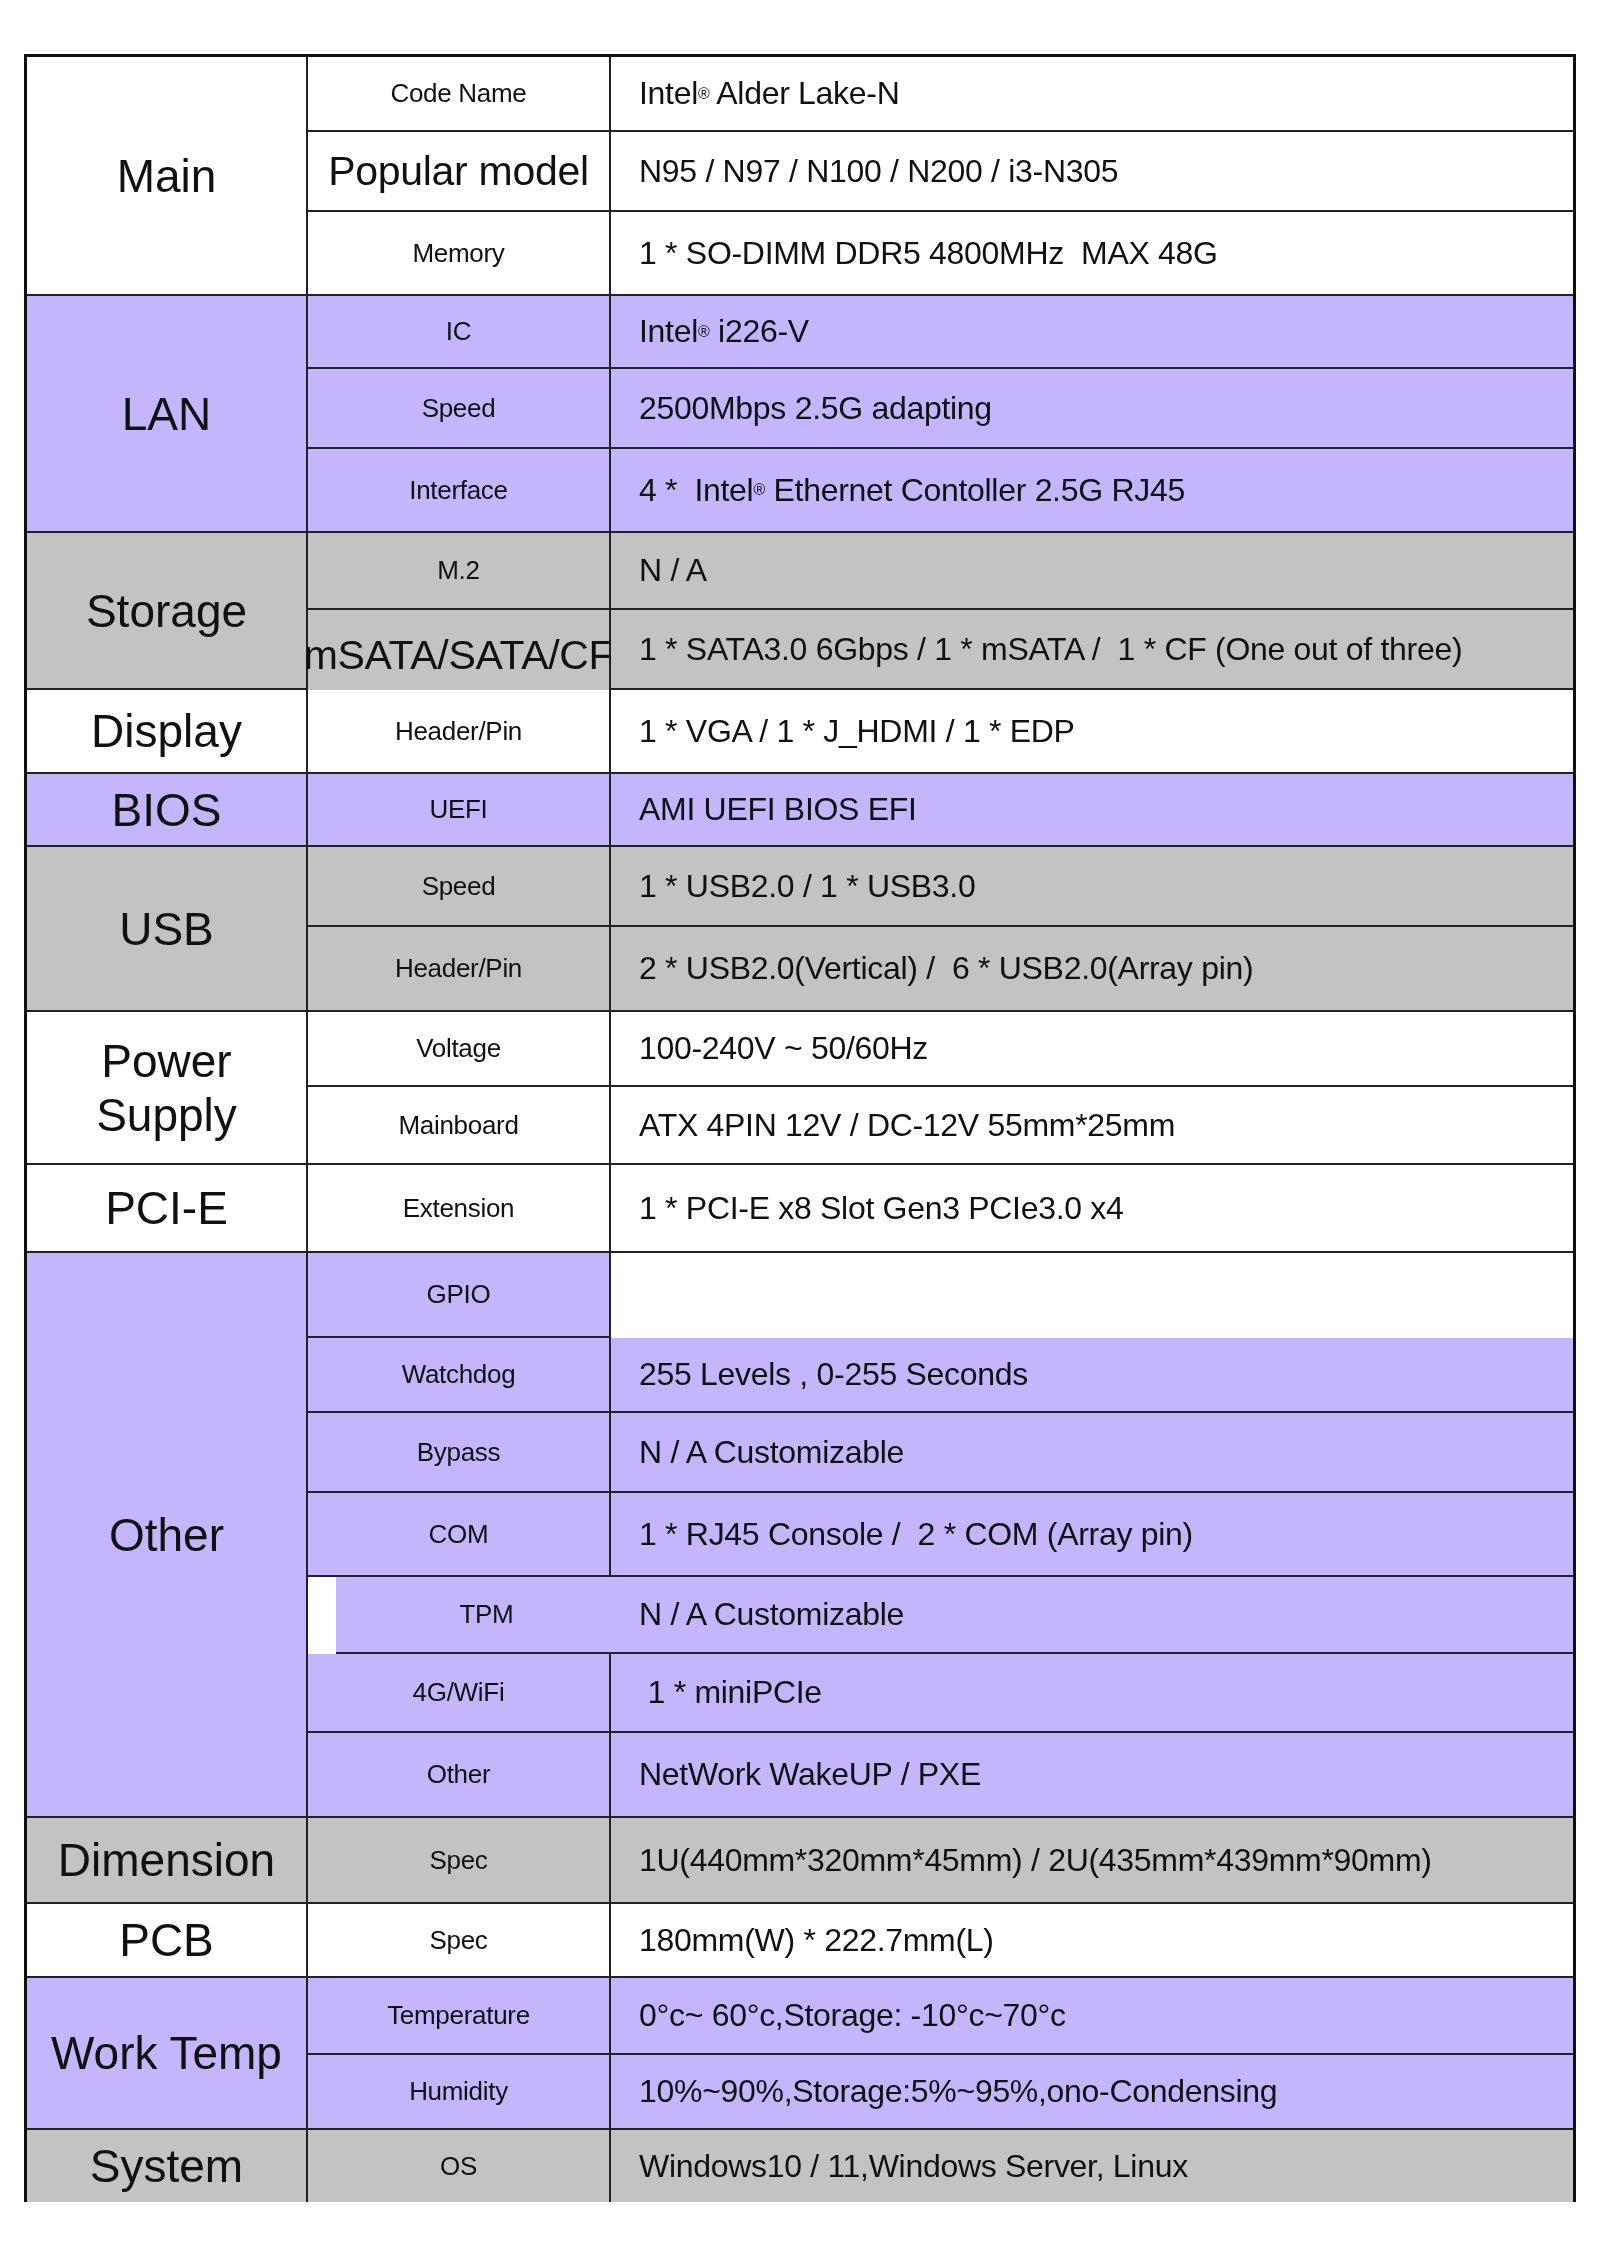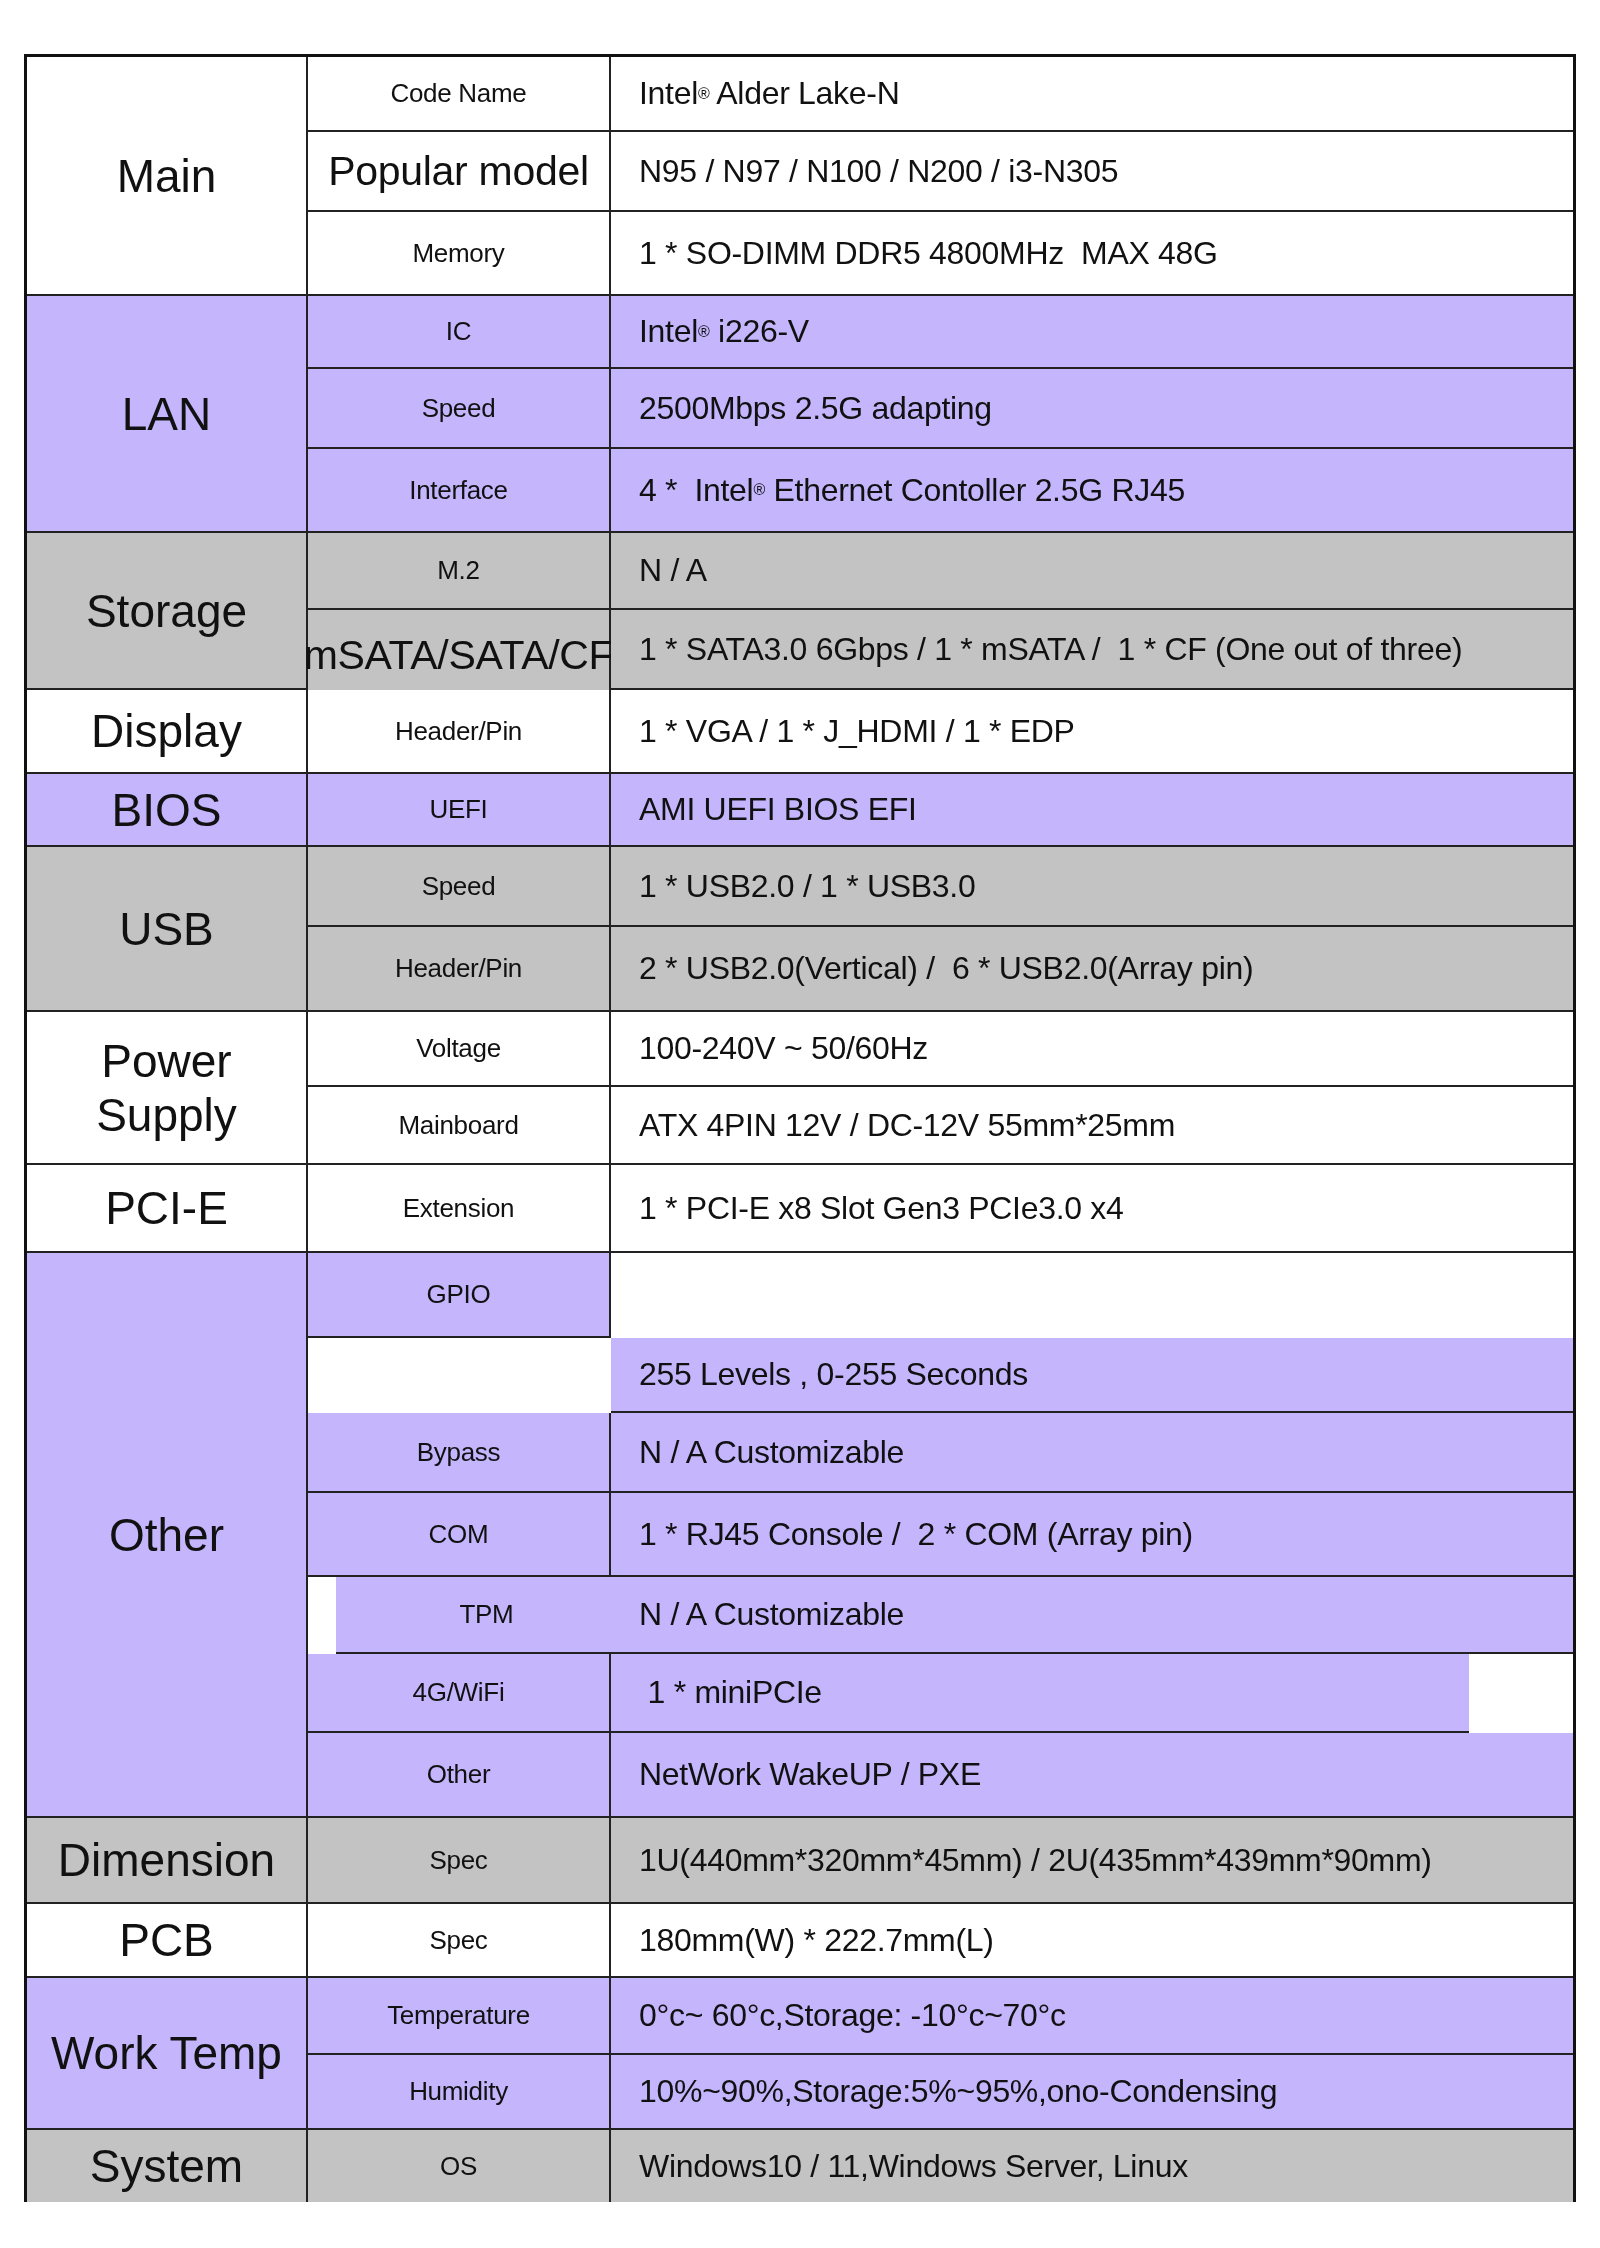--- a/index.html
+++ b/index.html
@@ -64,29 +64,30 @@
     <div class="cell grp w" style="left: 0px; top: 955px; width: 281px; height: 153px;">Power Supply</div>
     <div class="cell lbl w" style="left: 281px; top: 955px; width: 303px; height: 75px;">Voltage</div>
     <div class="cell val w" style="left: 584px; top: 955px; width: 962px; height: 75px; white-space: pre;">100-240V ~ 50/60Hz</div>
     <div class="cell lbl w" style="left: 281px; top: 1030px; width: 303px; height: 78px;">Mainboard</div>
     <div class="cell val w" style="left: 584px; top: 1030px; width: 962px; height: 78px; white-space: pre;">ATX 4PIN 12V / DC-12V 55mm*25mm</div>
     <div class="cell grp w" style="left: 0px; top: 1108px; width: 281px; height: 88px;">PCI-E</div>
     <div class="cell lbl w" style="left: 281px; top: 1108px; width: 303px; height: 88px;">Extension</div>
     <div class="cell val w" style="left: 584px; top: 1108px; width: 962px; height: 88px; white-space: pre;">1 * PCI-E x8 Slot Gen3 PCIe3.0 x4</div>
     <div class="cell grp l" style="left: 0px; top: 1196px; width: 281px; height: 565px;">Other</div>
     <div class="cell lbl l" style="left: 281px; top: 1196px; width: 303px; height: 85px;">GPIO</div>
+    <div class="cell lbl l" style="left: 281px; top: 1281px; width: 303px; height: 75px;">Watchdog</div>
     <div class="cell val l" style="left: 584px; top: 1281px; width: 962px; height: 75px; white-space: pre;">255 Levels , 0-255 Seconds</div>
     <div class="cell lbl l" style="left: 281px; top: 1356px; width: 303px; height: 80px;">Bypass</div>
     <div class="cell val l" style="left: 584px; top: 1356px; width: 962px; height: 80px; white-space: pre;">N / A Customizable</div>
     <div class="cell lbl l" style="left: 281px; top: 1436px; width: 303px; height: 84px;">COM</div>
     <div class="cell val l" style="left: 584px; top: 1436px; width: 962px; height: 84px; white-space: pre;">1 * RJ45 Console /  2 * COM (Array pin)</div>
     <div class="cell lbl l" style="left: 281px; top: 1520px; width: 303px; height: 77px; margin-left: 28px;">TPM</div>
     <div class="cell val l" style="left: 584px; top: 1520px; width: 962px; height: 77px; white-space: pre;">N / A Customizable</div>
     <div class="cell lbl l" style="left: 281px; top: 1597px; width: 303px; height: 79px;">4G/WiFi</div>
-    <div class="cell val l" style="left: 584px; top: 1597px; width: 858px; height: 79px; white-space: pre;"> 1 * miniPCIe</div>
+    <div class="cell val l" style="left: 584px; top: 1597px; width: 962px; height: 79px; white-space: pre;"> 1 * miniPCIe</div>
     <div class="cell lbl l" style="left: 281px; top: 1676px; width: 303px; height: 85px;">Other</div>
     <div class="cell val l" style="left: 584px; top: 1676px; width: 962px; height: 85px; white-space: pre;">NetWork WakeUP / PXE</div>
     <div class="cell grp d" style="left: 0px; top: 1761px; width: 281px; height: 86px;">Dimension</div>
     <div class="cell lbl d" style="left: 281px; top: 1761px; width: 303px; height: 86px;">Spec</div>
     <div class="cell val d" style="left: 584px; top: 1761px; width: 962px; height: 86px; white-space: pre;">1U(440mm*320mm*45mm) / 2U(435mm*439mm*90mm)</div>
     <div class="cell grp w" style="left: 0px; top: 1847px; width: 281px; height: 74px;">PCB</div>
     <div class="cell lbl w" style="left: 281px; top: 1847px; width: 303px; height: 74px;">Spec</div>
     <div class="cell val w" style="left: 584px; top: 1847px; width: 962px; height: 74px; white-space: pre;">180mm(W) * 222.7mm(L)</div>
     <div class="cell grp l" style="left: 0px; top: 1921px; width: 281px; height: 152px;">Work Temp</div>
     <div class="cell lbl l" style="left: 281px; top: 1921px; width: 303px; height: 77px;">Temperature</div>

